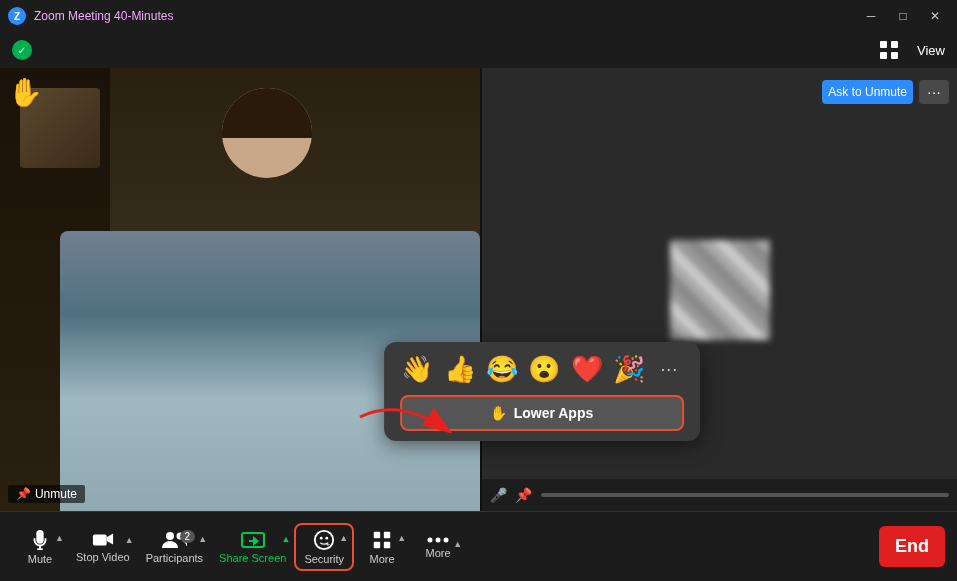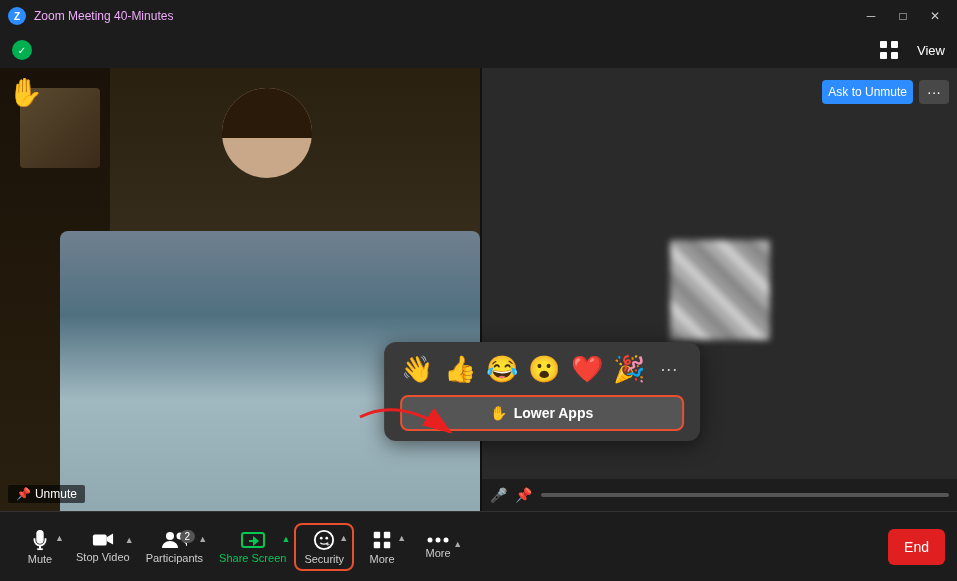--- a/index.html
+++ b/index.html
@@ -309,22 +309,22 @@
     .reactions-item-active {
       border: 2px solid #e85030;
       border-radius: 8px;
     }
     .end-btn {
       background: #e02020;
       color: white;
       border: none;
       padding: 10px 16px;
       border-radius: 6px;
-      font-size: 14px;
-      font-weight: 400;
+      font-size: 18px;
+      font-weight: 700;
       cursor: pointer;
       margin-left: auto;
     }
 
     .toolbar-spacer { flex: 1; }
 
     
     .icon-svg {
       width: 24px;
       height: 24px;

